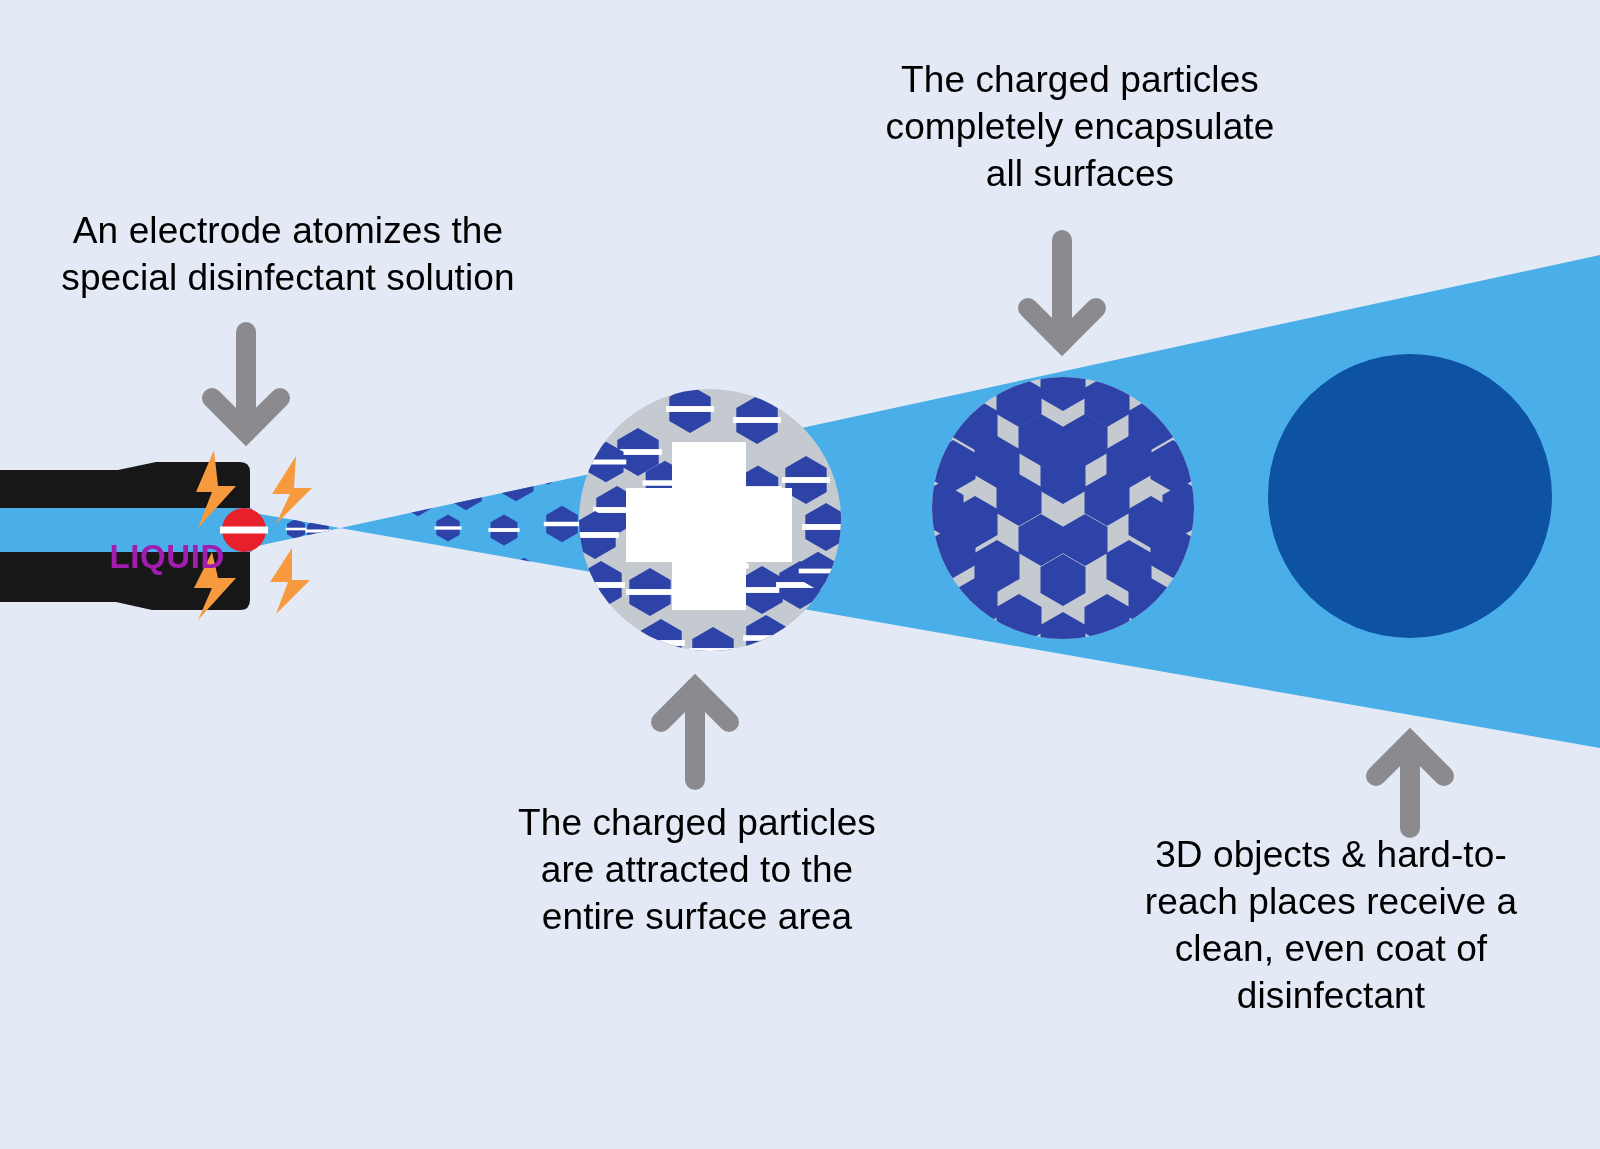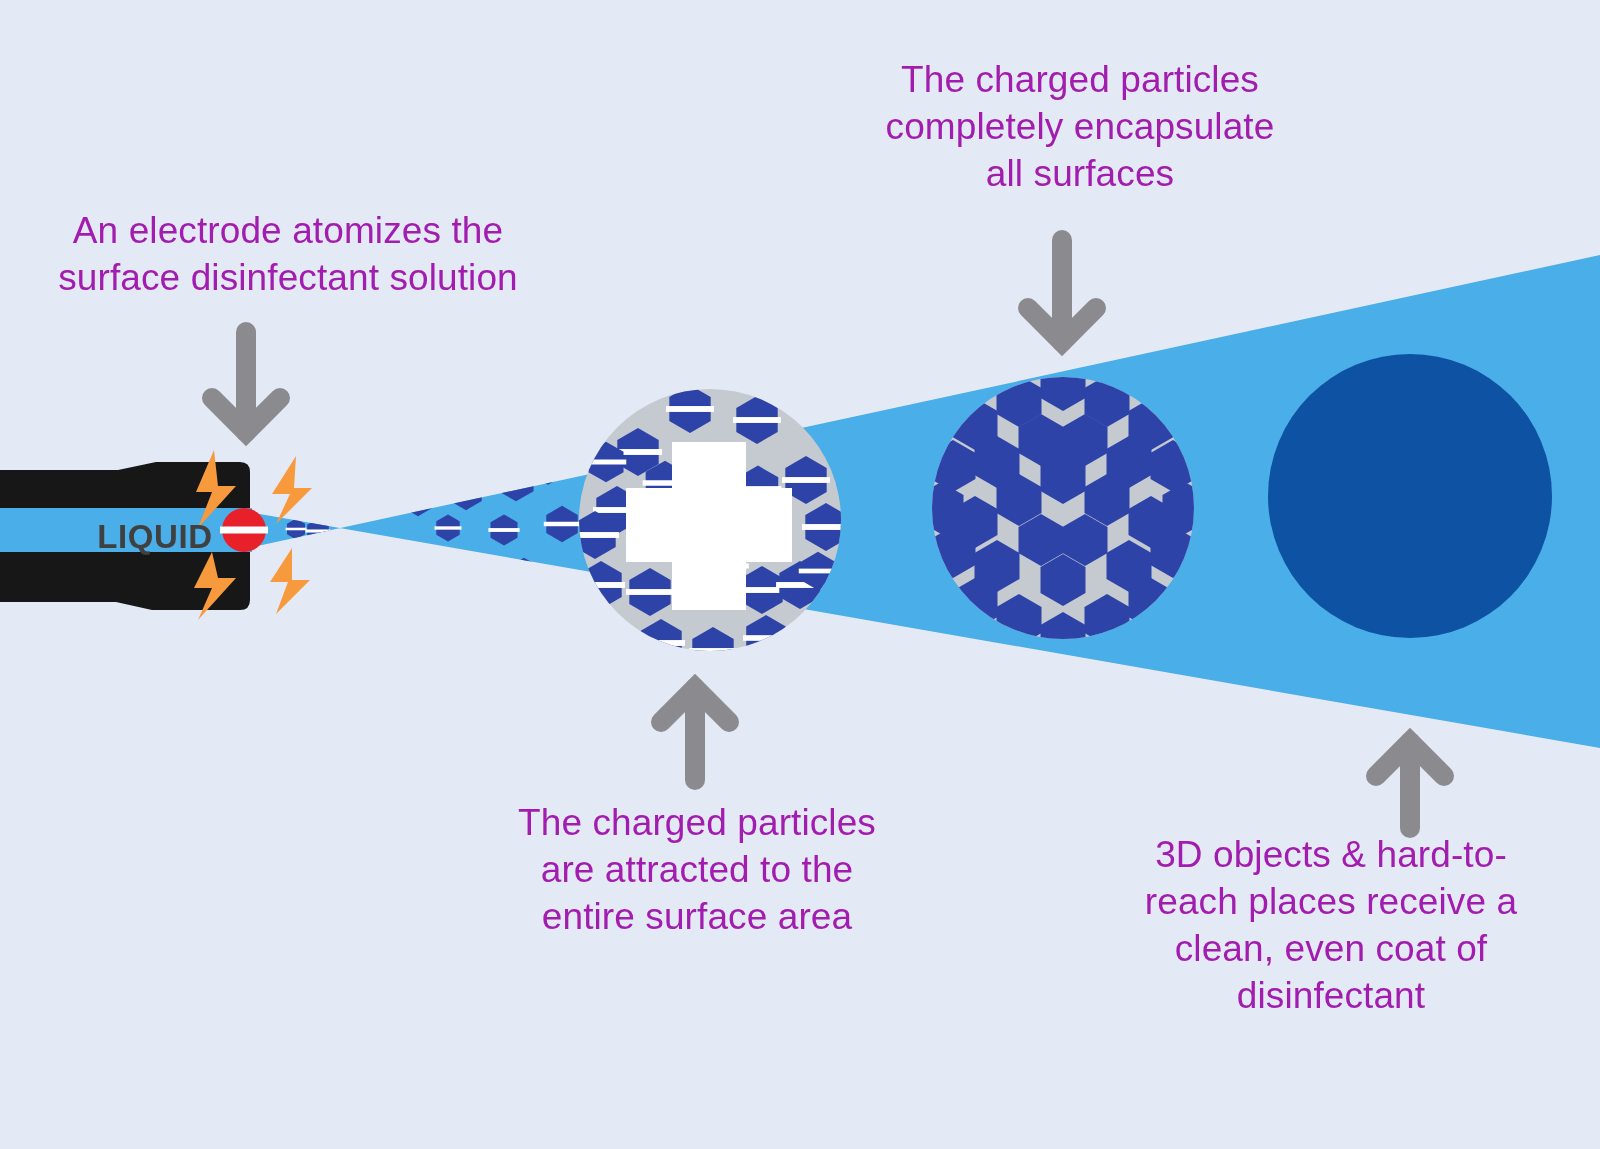--- a/index.html
+++ b/index.html
@@ -7,36 +7,36 @@
     width:1600px;height:1149px;
     background:#e4eaf5;
     font-family:"Liberation Sans", sans-serif;
     overflow:hidden;
     position:relative;
   }
   #stage{position:absolute;inset:0;width:1600px;height:1149px;}
   svg#art{position:absolute;left:0;top:0;width:1600px;height:1149px;display:block;}
   .cap{
     position:absolute;
-    color:#a21caf;
+    color:#000000;
     font-family:"Liberation Sans", sans-serif;
     font-weight:400;
     line-height:1.27;
     text-align:center;
     white-space:pre-line;
     letter-spacing:0.1px;
   }
   #cap-electrode{left:10px;  top:208px; width:556px; font-size:37px;}
   #cap-encapsulate{left:802px; top:57px;  width:556px; font-size:37px;}
   #cap-attracted{left:432px; top:800px; width:530px; font-size:37px;}
   #cap-3d{left:1096px; top:832px; width:470px; font-size:37px;}
   #liquid-label{
-    position:absolute;left:85px;top:518px;width:140px;
-    font-size:33px;font-weight:bold;color:#404040;
-    letter-spacing:0.6px;text-align:center;
+    position:absolute;left:85px;top:538px;width:140px;
+    font-size:33px;font-weight:bold;color:#a21caf;
+    letter-spacing:0.6px;text-align:right;
   }
 </style>
 </head>
 <body>
 
 <div id="stage">
 
   <svg id="art" viewBox="0 0 1600 1149">
     <defs>
 
@@ -317,21 +317,21 @@
       <polyline points="661,722 695,688 729,722"></polyline>
     </g>
 
     <g stroke="#8b8b8f" stroke-width="20" stroke-linecap="round" fill="none">
       <line x1="1410" y1="828" x2="1410" y2="742"></line>
       <polyline points="1376,776 1410,742 1444,776"></polyline>
     </g>
   </svg>
 
   <div class="cap" id="cap-electrode">An electrode atomizes the
-surface disinfectant solution</div>
+special disinfectant solution</div>
 
   <div class="cap" id="cap-encapsulate">The charged particles
 completely encapsulate
 all surfaces</div>
 
   <div class="cap" id="cap-attracted">The charged particles
 are attracted to the
 entire surface area</div>
 
   <div class="cap" id="cap-3d">3D objects &amp; hard-to-

